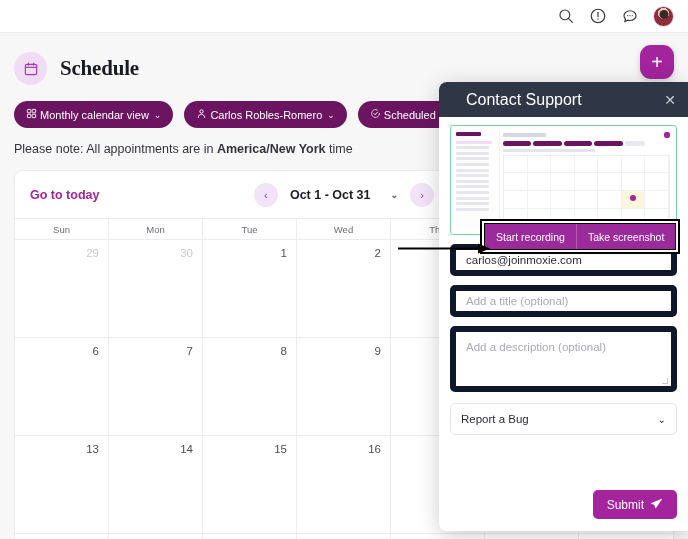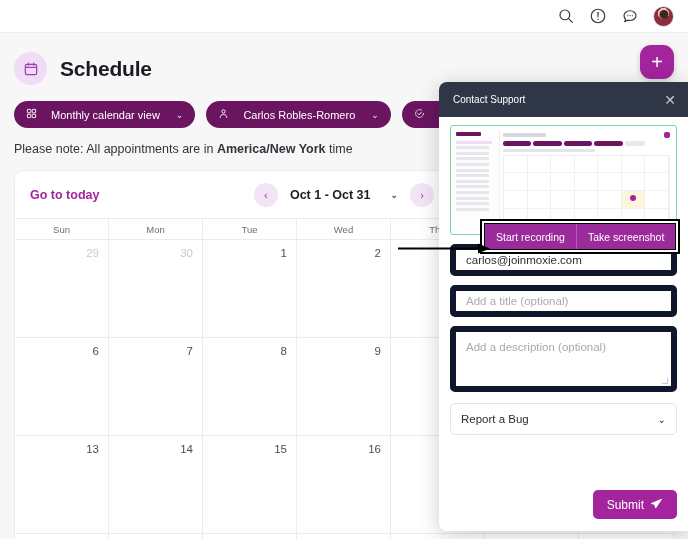--- a/index.html
+++ b/index.html
@@ -32,35 +32,35 @@
   
   .page-head {
     display: flex; align-items: center; gap: 13px;
     padding: 15px 0 0 14px; height: 56px;
   }
   .head-ico {
     width: 33px; height: 33px; border-radius: 50%;
     background: #f0dcf5; display: flex; align-items: center; justify-content: center;
     color: #a23bb0; flex: none;
   }
-  .page-title { font-size: 21px; font-weight: 700; color: #1a1a22; letter-spacing: -.2px; }
+  .page-title { font-size: 21px; font-weight: 700; color: #1a1a22; letter-spacing: -.2px; font-family: Liberation Serif, serif; }
 
   .add-btn {
     position: absolute; right: 14px; top: 45px;
     width: 34px; height: 34px; border-radius: 11px;
     background: #a3249c; color: #fff; border: none;
     display: flex; align-items: center; justify-content: center;
     font-size: 20px; line-height: 1; cursor: pointer;
     box-shadow: 0 2px 6px rgba(0,0,0,.18);
   }
 
   
   .pills { display: flex; gap: 11px; padding: 12px 0 0 14px; }
   .pill {
-    display: flex; align-items: center; gap: 14px;
+    display: flex; align-items: center; gap: 3px;
     background: #6b1560; color: #fff; border: none;
     border-radius: 18px; height: 27px; padding: 0 12px;
     font-size: 11px; cursor: pointer; white-space: nowrap;
     font-family: "Liberation Sans", sans-serif;
   }
   .pill svg { flex: none; }
   .chev { font-size: 9px; opacity: .9; margin-left: 2px; }
 
   .note {
     padding: 14px 0 0 14px; font-size: 12.5px; color: #33333c;
@@ -112,21 +112,21 @@
     width: 249px; height: 449px;
     background: #fff; border-radius: 8px 0 0 8px;
     box-shadow: 0 4px 22px rgba(0,0,0,.20);
     overflow: hidden; display: flex; flex-direction: column;
   }
   .cs-head {
     background: #2f3747; color: #fff; height: 35px;
     display: flex; align-items: center; justify-content: space-between;
     padding: 0 12px 0 14px; flex: none;
   }
-  .cs-title { font-size: 10px; }
+  .cs-title { font-size: 16px; margin-left: 13px; }
   .cs-close { color: #c3c8d1; font-size: 14px; cursor: pointer; line-height: 1; }
 
   .cs-body { padding: 8px 11px 0 11px; flex: 1; position: relative; }
 
   
   .thumb {
     border: 1px solid #79d3a8; border-radius: 3px;
     height: 110px; background: #fff; overflow: hidden; position: relative;
   }
   .tb-mini { position: absolute; inset: 3px; display: flex; }

